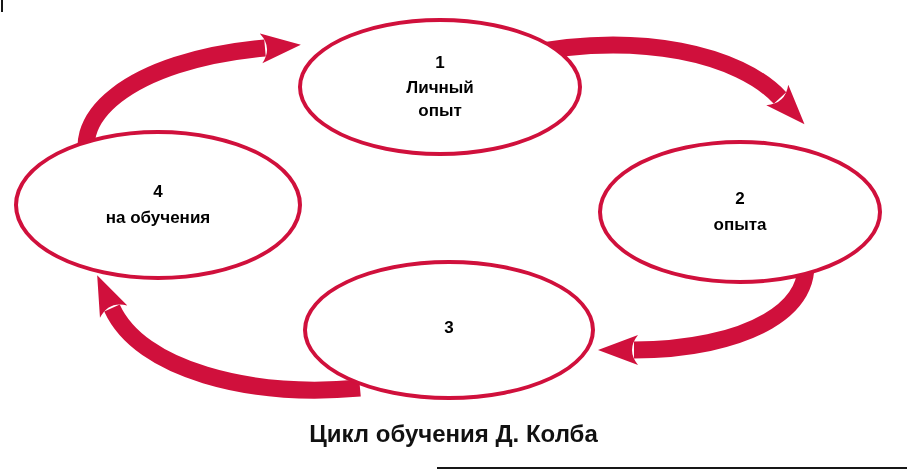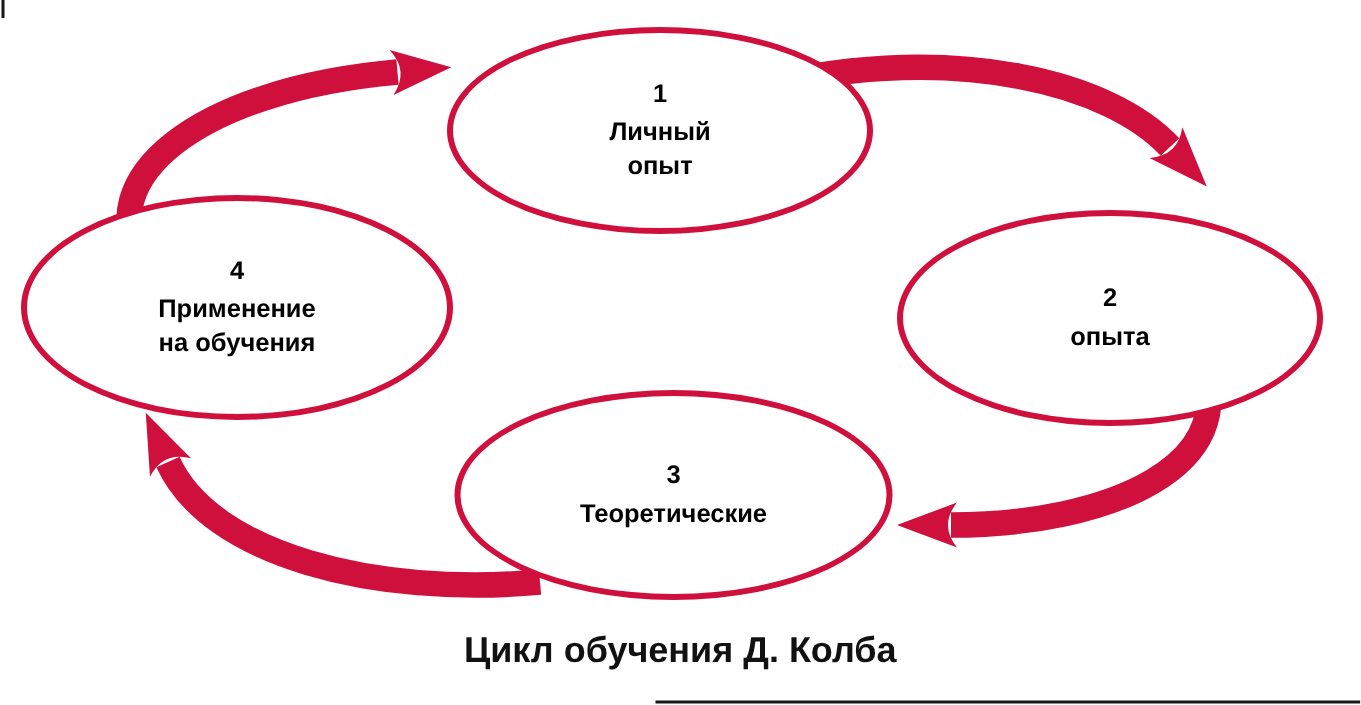--- a/index.html
+++ b/index.html
@@ -96,26 +96,24 @@
     <span>опыт</span>
   </div>
 
   <div class="node node-2">
     <span class="num">2</span>
     <span>опыта</span>
   </div>
 
   <div class="node node-3">
     <span class="num">3</span>
-    <span>Теоретические</span>
   </div>
 
   <div class="node node-4">
     <span class="num">4</span>
-    <span>Применение</span>
     <span>на обучения</span>
   </div>
 
   <div class="caption">Цикл обучения Д. Колба</div>
 
   <div class="bottom-line"></div>
   <div class="corner-mark"></div>
 
 </div>
 

